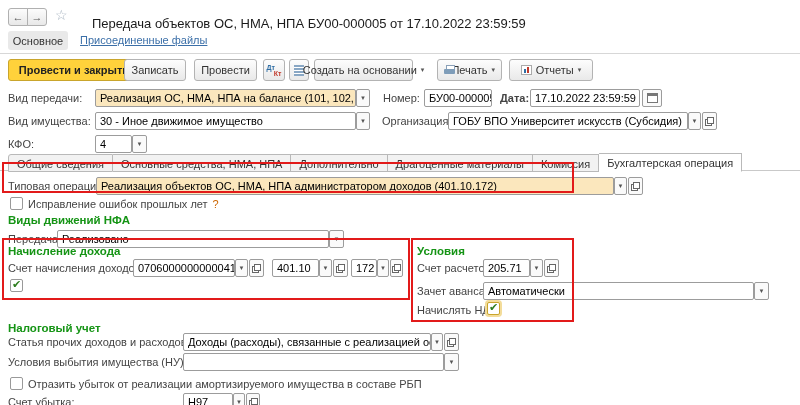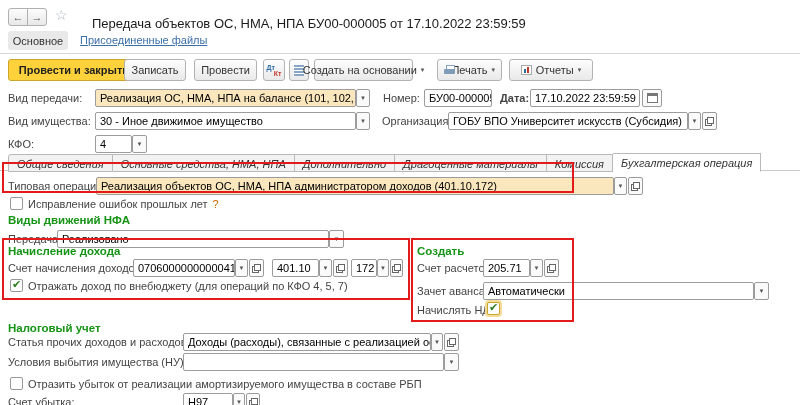--- a/index.html
+++ b/index.html
@@ -22,21 +22,21 @@
        background:linear-gradient(#fdfdfd,#e9e9e9);display:flex;align-items:center;justify-content:center;
        gap:4px;padding:0 6px;color:#333;cursor:pointer;white-space:nowrap;}
   .btn.yellow{background:var(--accent_yellow);border-color:#c9a52c;color:#222;font-weight:bold;}
   .caret{font-size:7px;color:#555;}
   .cb{position:absolute;width:13px;height:13px;box-sizing:border-box;border:1px solid #999;background:#fff;border-radius:2px;cursor:pointer;}
   .cb.checked::after{content:"✔";position:absolute;left:1px;top:-2px;font-size:11px;color:var(--check_green);font-weight:bold;}
   .cb.glow{box-shadow:0 0 0 2px #f3dc9a;border-color:#c9a52c;}
   .redbox{position:absolute;border:2px solid var(--annotation_red);pointer-events:none;z-index:50;}
   .tabstrip{position:absolute;left:8px;top:153px;display:flex;align-items:flex-end;z-index:2;}
   .tab{height:18px;box-sizing:border-box;border:1px solid #b9b9b9;border-left:none;background:#f2f2f2;
-       padding:3px 8px 8px 8px;white-space:nowrap;color:#333;cursor:pointer;font-style:italic;}
+       padding:3px 8px 8px 8px;white-space:nowrap;color:#333;cursor:pointer;}
   .tab:first-child{border-left:1px solid #b9b9b9;border-top-left-radius:3px;}
   .tab.active{background:#fff;height:19px;border-bottom:1px solid #fff;font-weight:normal;}
   .hline{position:absolute;height:1px;background:#c9c9c9;}
   .navbtn{position:absolute;width:20px;height:18px;box-sizing:border-box;border:1px solid #b0b0b0;
           background:linear-gradient(#fcfcfc,#e8e8e8);display:flex;align-items:center;justify-content:center;
           color:#555;font-size:11px;cursor:pointer;}
   .chip{position:absolute;background:#e9e9e9;border-radius:3px;display:flex;align-items:center;justify-content:center;color:#333;}
   .link{position:absolute;color:var(--link);text-decoration:underline;cursor:pointer;white-space:nowrap;}
   .icon-cal{display:inline-block;width:11px;height:10px;box-sizing:border-box;border:1px solid #777;border-top:3px solid #777;background:#fff;}
   .icon-print{position:relative;display:inline-block;width:12px;height:10px;}
@@ -161,23 +161,22 @@
   <div class="dd" style="left:319px;top:259px;width:13px;"></div>
   <div class="ob" style="left:333px;top:259px;">
       <span class="icon-open"></span>
     </div>
   <div class="fld" style="left:351px;top:259px;width:26px;">172</div>
   <div class="dd" style="left:377px;top:259px;width:12px;"></div>
   <div class="ob" style="left:390px;top:259px;width:13px;">
       <span class="icon-open"></span>
     </div>
   <div class="cb checked" style="left:10px;top:279px;"></div>
-  <div class="lbl" style="left:28px;top:280px;">Отражать доход по внебюджету (для операций по КФО 4, 5, 7)</div>
-
-  <div class="grn" style="left:417px;top:245px;">Создать</div>
+
+  <div class="grn" style="left:417px;top:245px;">Условия</div>
   <div class="lbl" style="left:417px;top:262px;">Счет расчетов:</div>
   <div class="fld" style="left:483px;top:259px;width:47px;">205.71</div>
   <div class="dd" style="left:530px;top:259px;width:13px;"></div>
   <div class="ob" style="left:544px;top:259px;">
       <span class="icon-open"></span>
     </div>
   <div class="lbl" style="left:417px;top:285px;">Зачет аванса:</div>
   <div class="fld" style="left:483px;top:282px;width:271px;">Автоматически</div>
   <div class="dd" style="left:754px;top:282px;width:15px;"></div>
   <div class="lbl" style="left:417px;top:304px;">Начислять НДС:</div>

